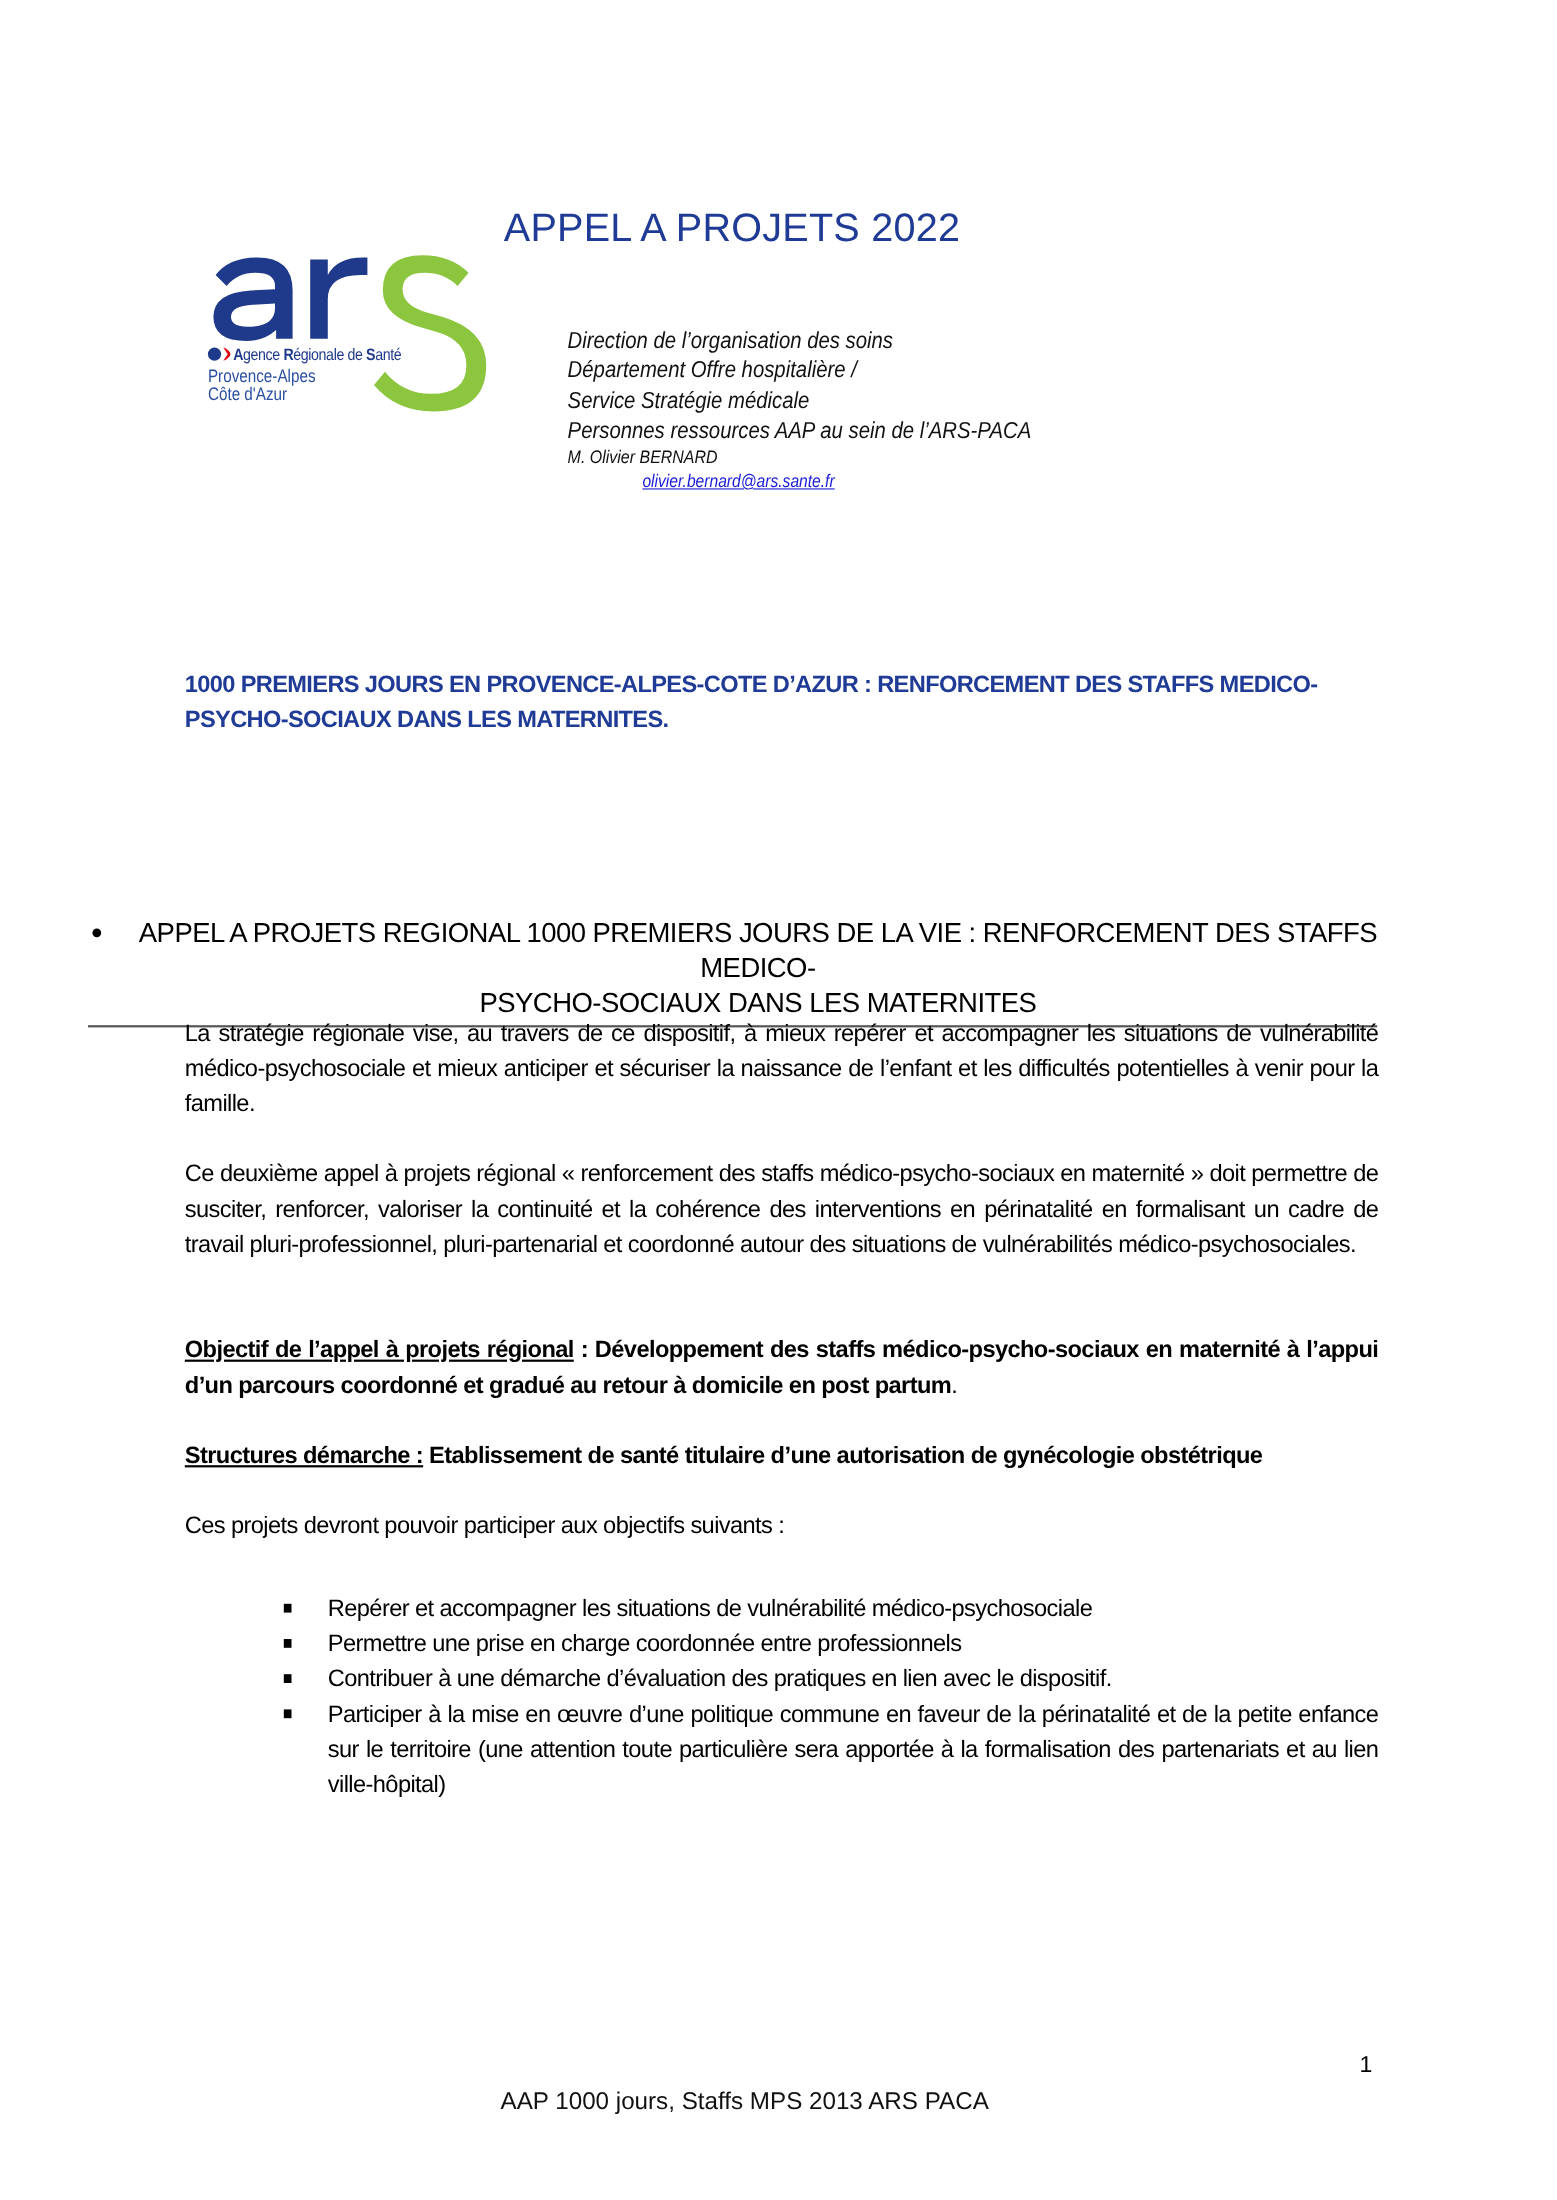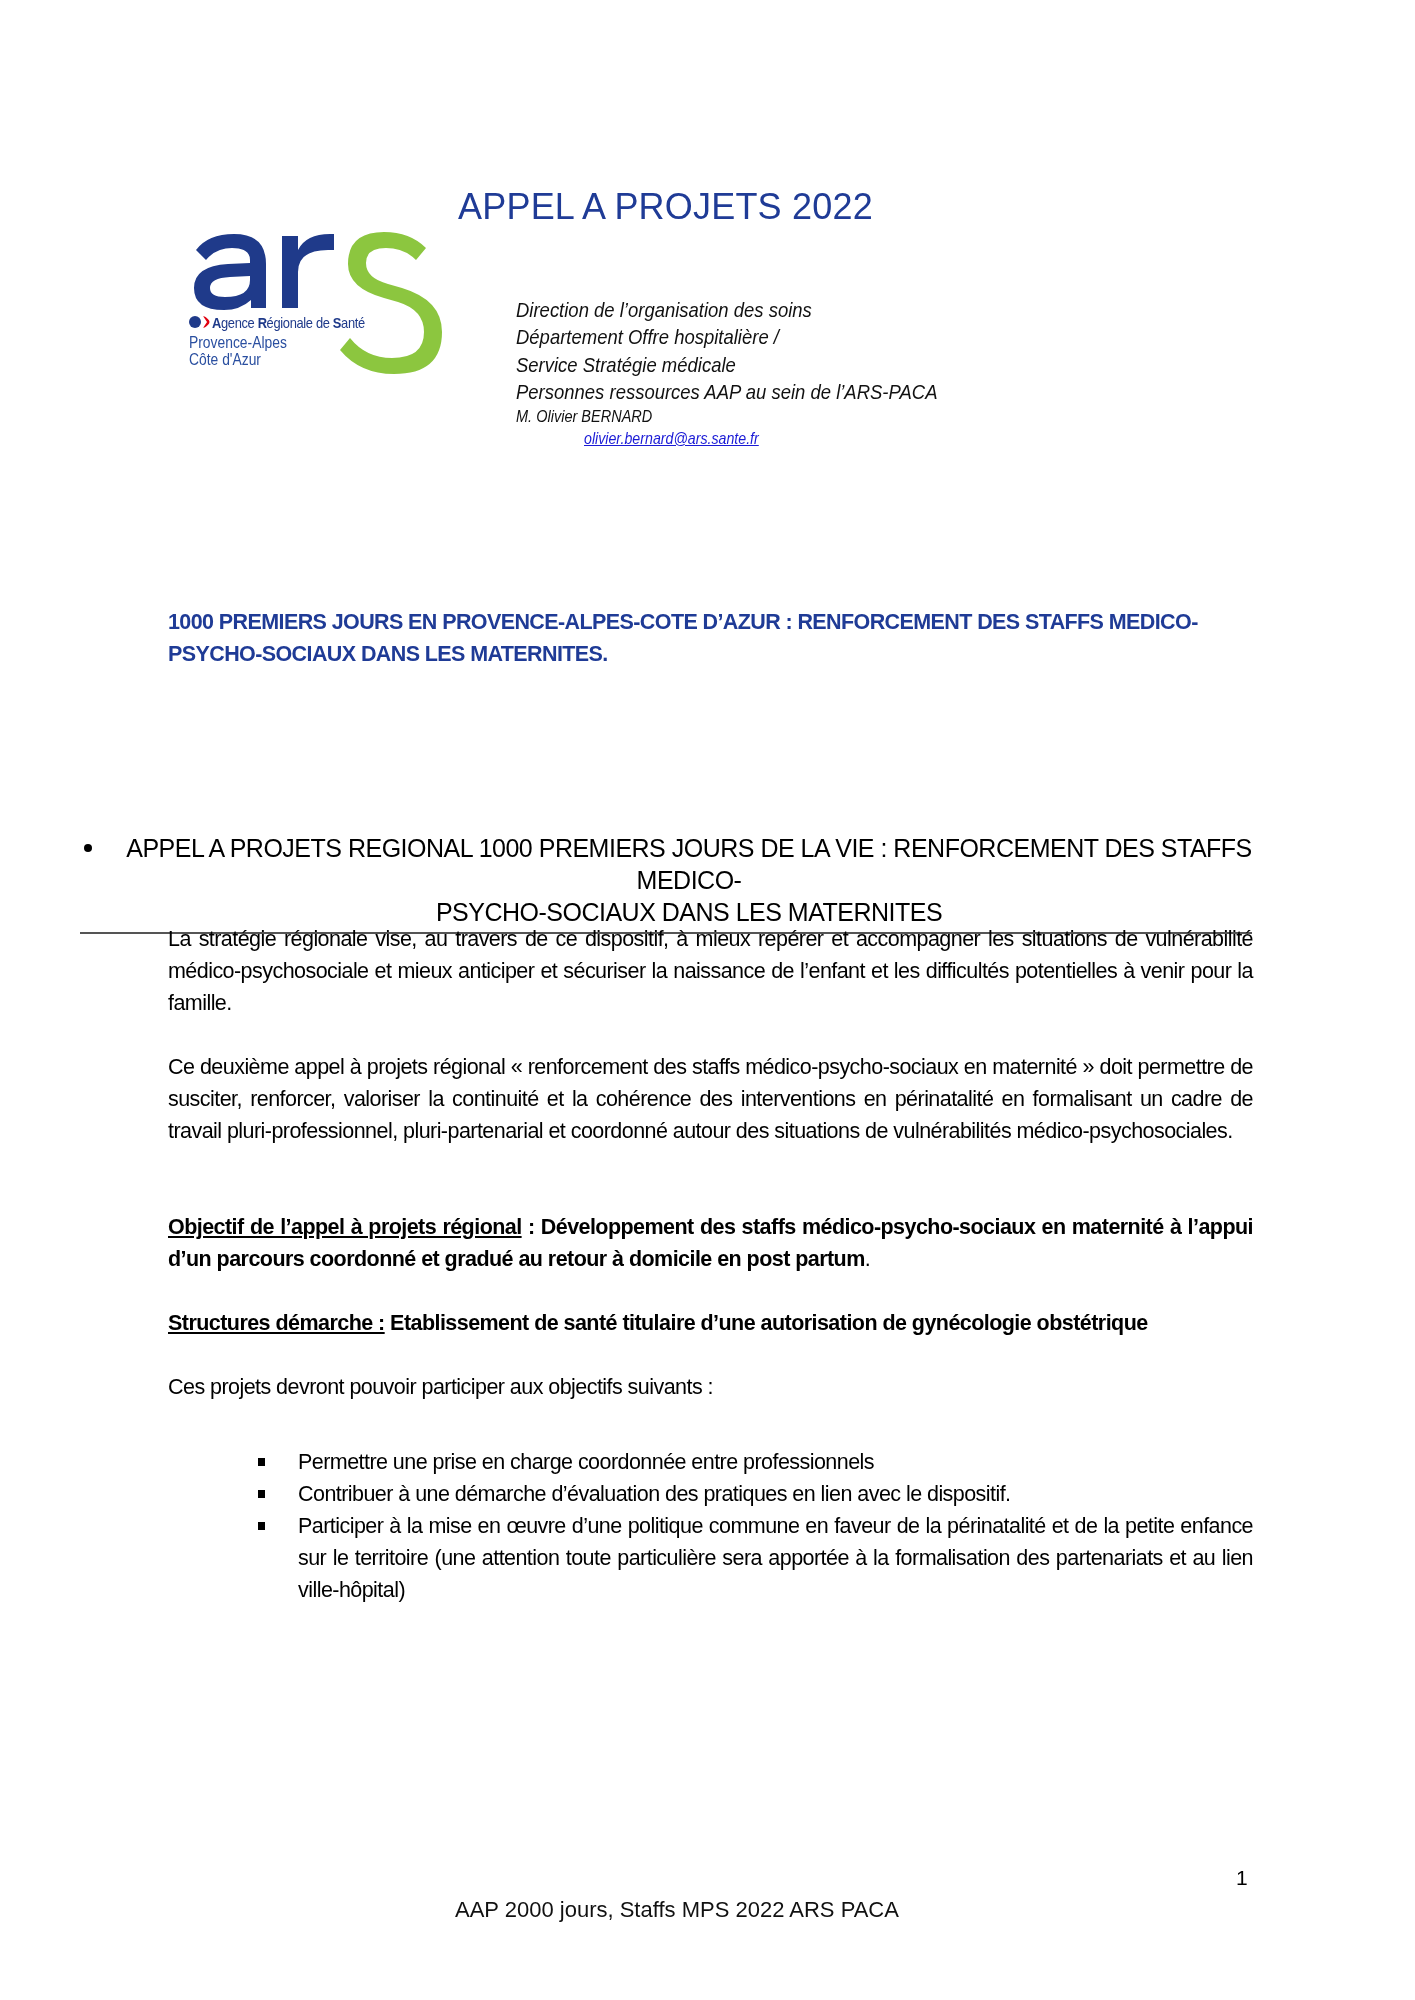--- a/index.html
+++ b/index.html
@@ -107,19 +107,20 @@
 <p class="abs body" style="top:923px; margin:0;">La stratégie régionale vise, au travers de ce dispositif, à mieux repérer et accompagner les situations de vulnérabilité médico-psychosociale et mieux anticiper et sécuriser la naissance de l’enfant et les difficultés potentielles à venir pour la famille.</p>
 <p class="abs body" style="top:1051px; margin:0;">Ce deuxième appel à projets régional « renforcement des staffs médico-psycho-sociaux en maternité » doit permettre de susciter, renforcer, valoriser la continuité et la cohérence des interventions en périnatalité en formalisant un cadre de travail pluri-professionnel, pluri-partenarial et coordonné autour des situations de vulnérabilités médico-psychosociales.</p>
 
 <p class="abs body" style="top:1211px; margin:0;"><span class="u b">Objectif de l’appel à projets régional</span><span class="b"> : </span><span class="b">Développement des staffs médico-psycho-sociaux en maternité à l’appui d’un parcours coordonné et gradué au retour à domicile en post partum</span><span>.</span></p>
 
 <p class="abs body" style="top:1307px; margin:0; white-space:nowrap;"><span class="u b">Structures démarche :</span><span class="b"> Etablissement de santé titulaire d’une autorisation de gynécologie obstétrique</span></p>
 
 <p class="abs body" style="top:1371px; margin:0;">Ces projets devront pouvoir participer aux objectifs suivants :</p>
 
 <ul id="list" class="abs">
+  <li><span class="sq"></span><span>Repérer et accompagner les situations de vulnérabilité médico-psychosociale</span></li>
   <li><span class="sq"></span><span>Permettre une prise en charge coordonnée entre professionnels</span></li>
   <li><span class="sq"></span><span>Contribuer à une démarche d’évaluation des pratiques en lien avec le dispositif.</span></li>
   <li><span class="sq"></span><span>Participer à la mise en œuvre d’une politique commune en faveur de la périnatalité et de la petite enfance sur le territoire (une attention toute particulière sera apportée à la formalisation des partenariats et au lien ville-hôpital)</span></li>
 </ul>
 
 <div id="pagenum" class="abs">1</div>
-<div id="footer" class="abs">AAP 2000 jours, Staffs MPS 2022 ARS PACA</div>
+<div id="footer" class="abs">AAP 1000 jours, Staffs MPS 2013 ARS PACA</div>
 
 </body></html>

